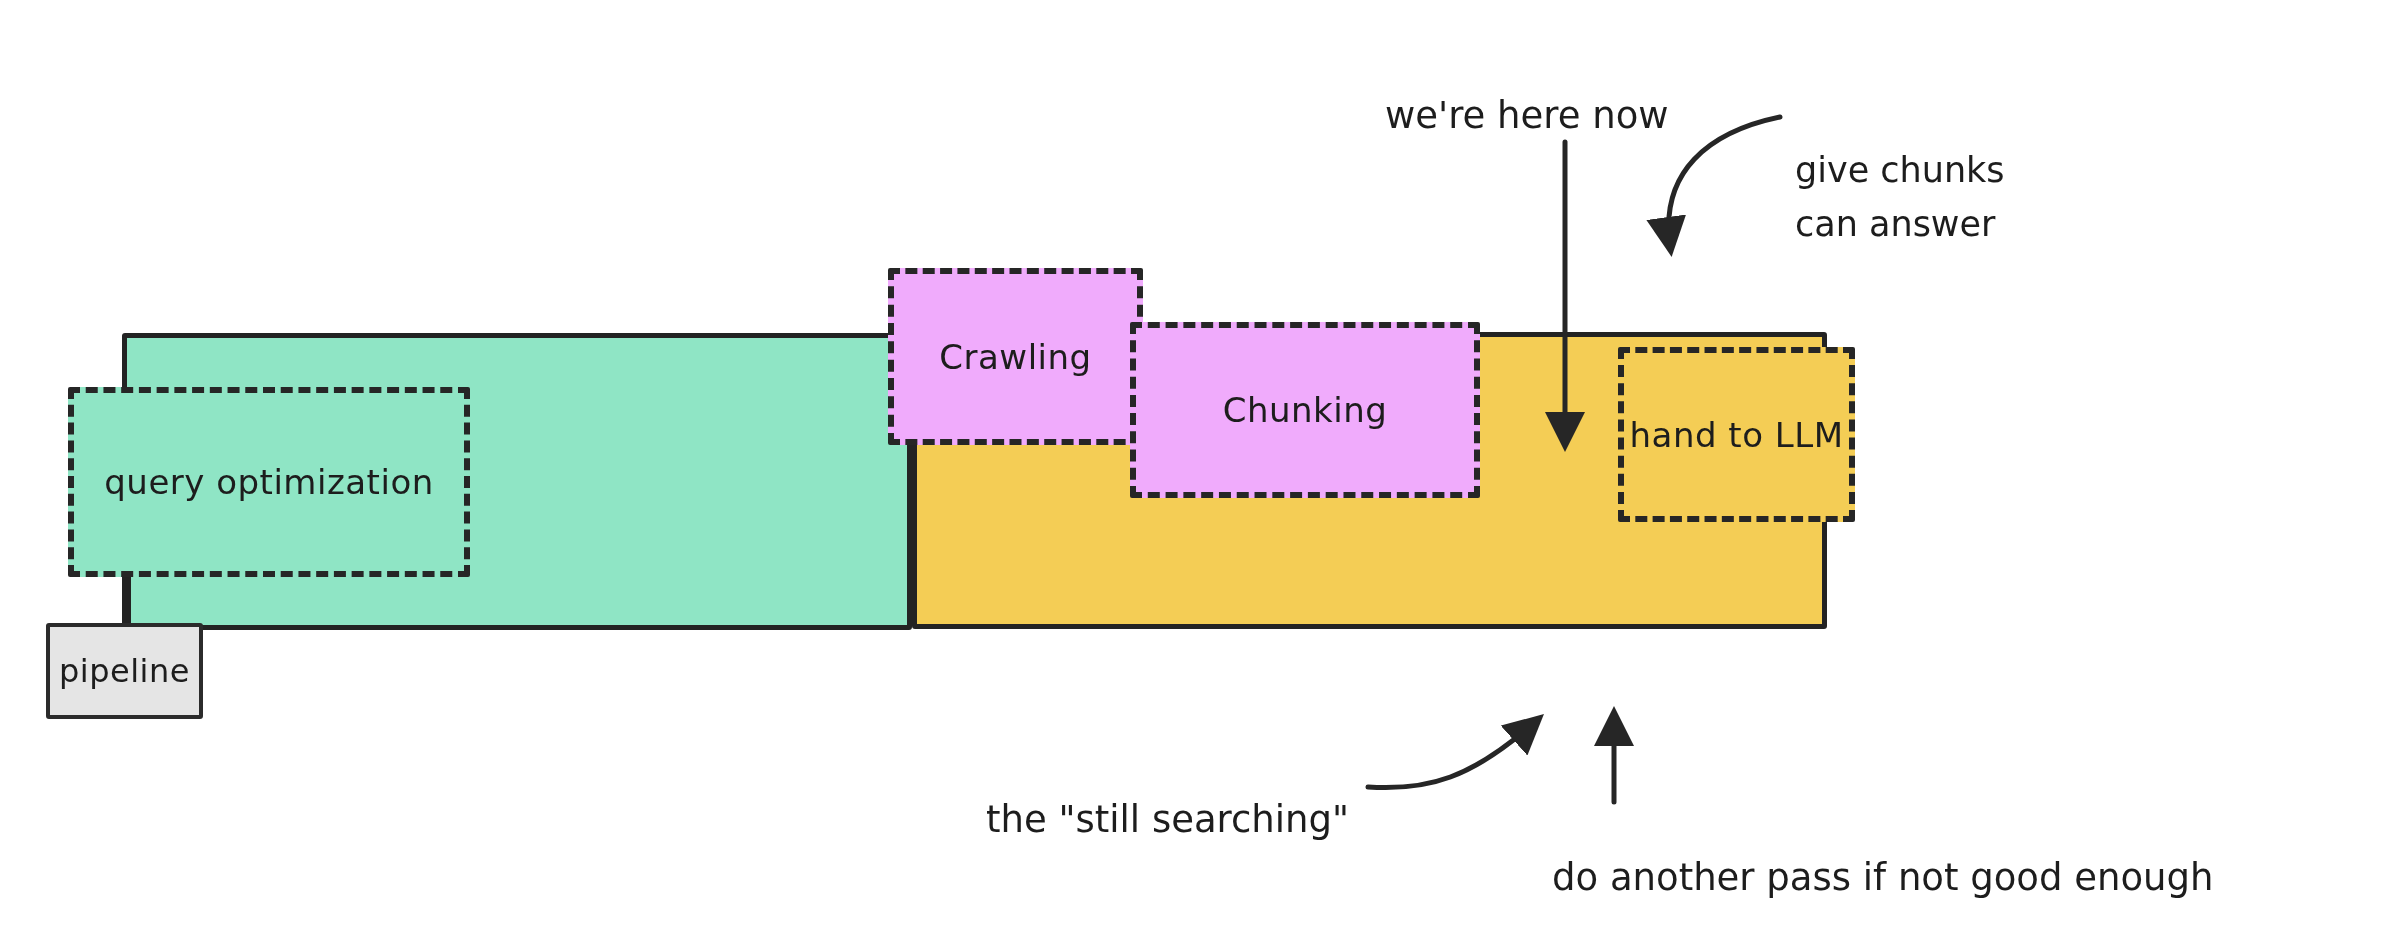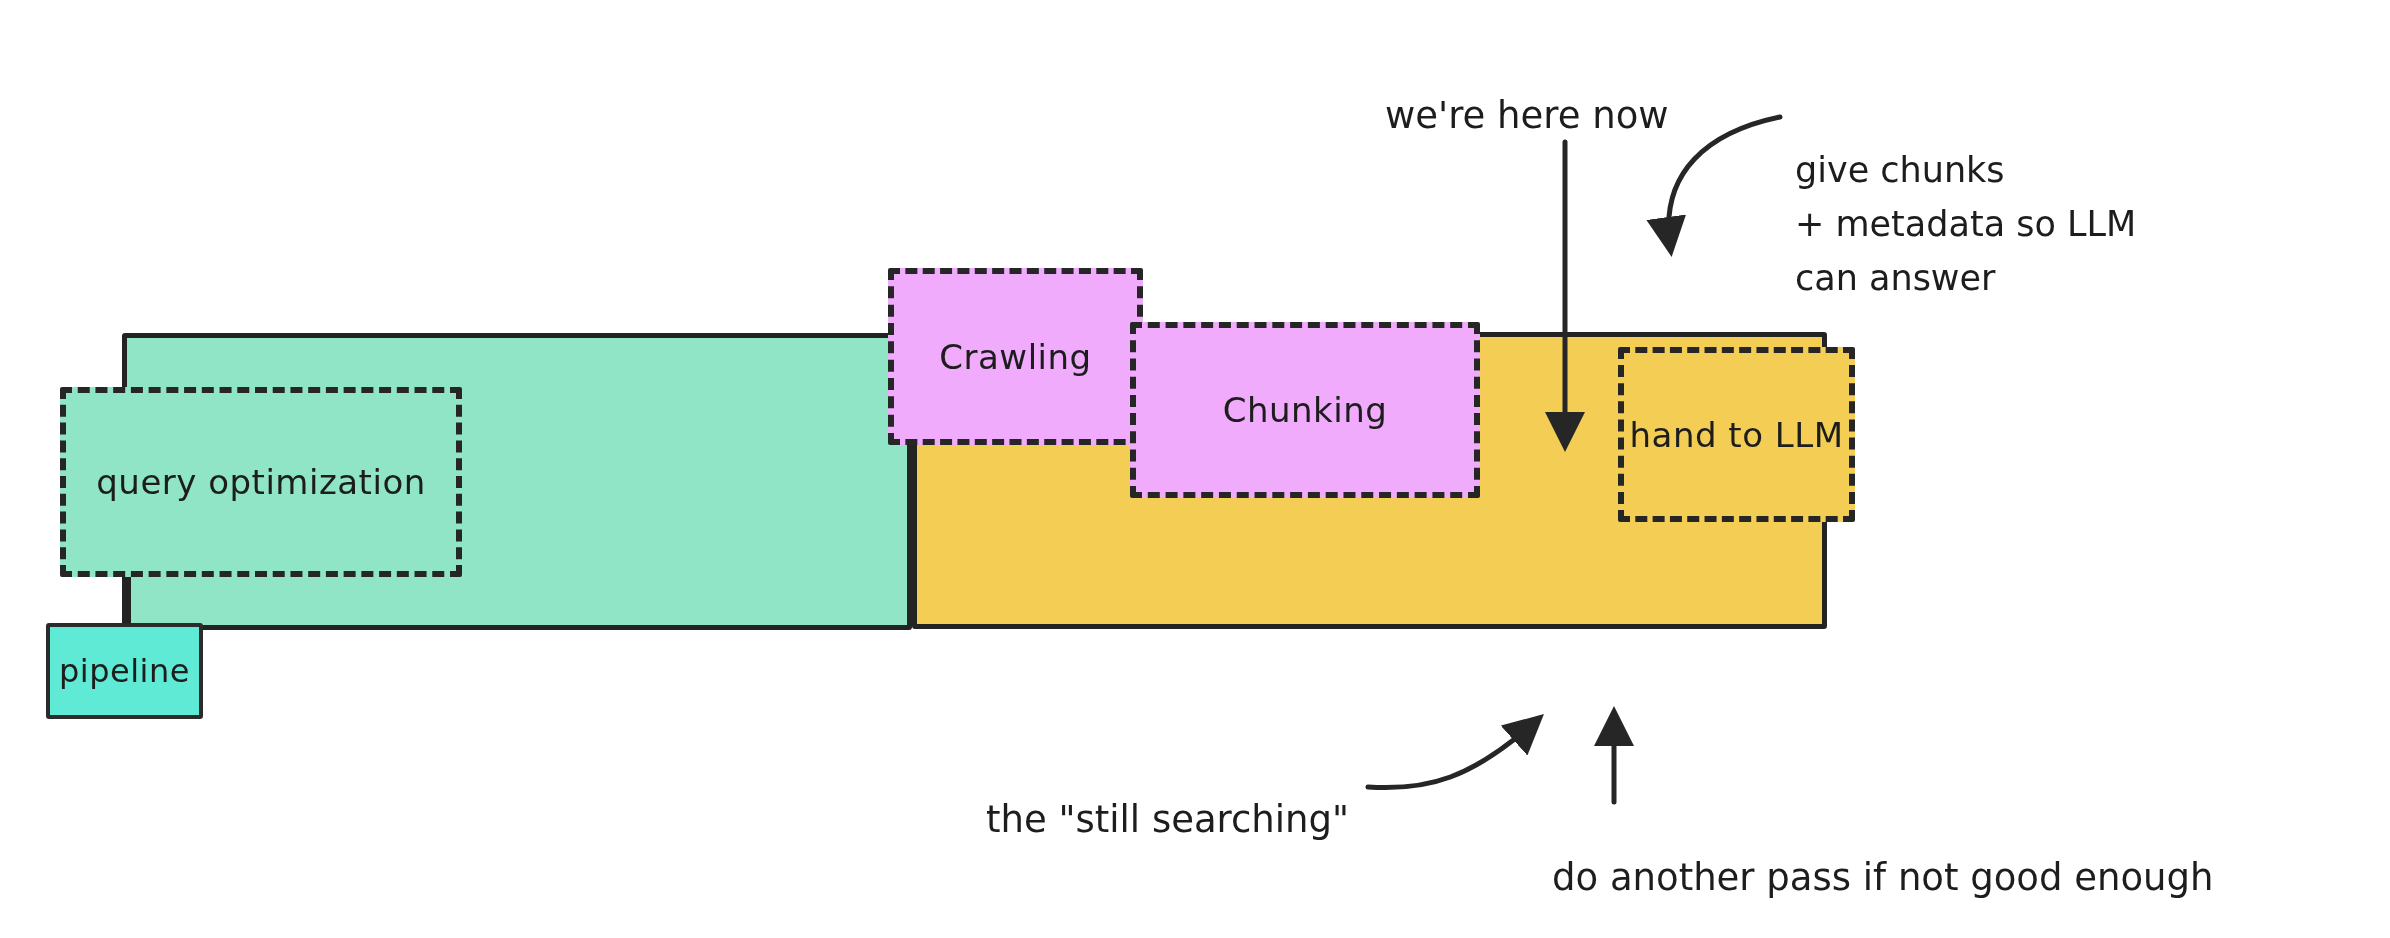--- a/index.html
+++ b/index.html
@@ -6,30 +6,30 @@
   .canvas{
     position:relative;width:2390px;height:938px;overflow:hidden;background:#ffffff;
     font-family:"DejaVu Sans", "Liberation Sans", sans-serif;color:#1d1d1d;
   }
   .shape{position:absolute;box-sizing:border-box;}
   .solid{border:5px solid #232323;border-radius:3px;}
   .dashed{border:6px dashed #262626;border-radius:2px;}
   .teal-fill{background:#8fe5c5;}
   .light-fill{background:#f0abfc;}
   .gold-fill{background:#f4cd55;}
-  .gray-fill{background:#5eead4;}
+  .gray-fill{background:#e5e5e5;}
   .stage-label{
     display:flex;align-items:center;justify-content:center;width:100%;height:100%;
     font-size:34px;letter-spacing:0.5px;color:#1d1d1d;
   }
   
   .teal-big{left:122px;top:333px;width:790px;height:297px;}
   .gold-bar{left:912px;top:332px;width:915px;height:297px;}
   
-  .box-query{left:60px;top:387px;width:402px;height:190px;}
+  .box-query{left:68px;top:387px;width:402px;height:190px;}
   .box-discovery{left:472px;top:543px;width:295px;height:172px;}
   .box-crawling{left:888px;top:268px;width:255px;height:177px;}
   .box-chunking{left:1130px;top:322px;width:350px;height:176px;}
   .box-retrieval{left:965px;top:480px;width:250px;height:185px;}
   .box-check{left:1417px;top:483px;width:388px;height:179px;}
   .box-llm{left:1618px;top:315px;width:237px;height:175px;margin-top:32px;}
   
   .pipeline-box{left:46px;top:623px;width:157px;height:96px;border:4px solid #2b2b2b;border-radius:3px;}
   .pipeline-box .stage-label{font-size:32px;}
   .connector{left:126px;top:577px;width:5px;height:50px;background:#232323;}
@@ -79,19 +79,18 @@
       <line x1="1565" y1="142" x2="1565" y2="440" marker-end="url(#head)"></line>
       <path d="M 1780 117 C 1708 132, 1660 172, 1670 245" marker-end="url(#head)"></path>
       <path d="M 1368 787 C 1428 791, 1472 778, 1535 722" marker-end="url(#head)"></path>
       <line x1="1614" y1="802" x2="1614" y2="718" marker-end="url(#head)"></line>
     </g>
   </svg>
 
   <div class="note note-were-here">we're here now</div>
   <div class="note note-give-chunks">
     <div>give chunks</div>
-    <div>+ metadata so LLM</div>
     <div>can answer</div>
   </div>
   <div class="note note-still-searching">the "still searching"</div>
   <div class="note note-do-another">do another pass if not good enough</div>
 
 </div>
 
 </body></html>

